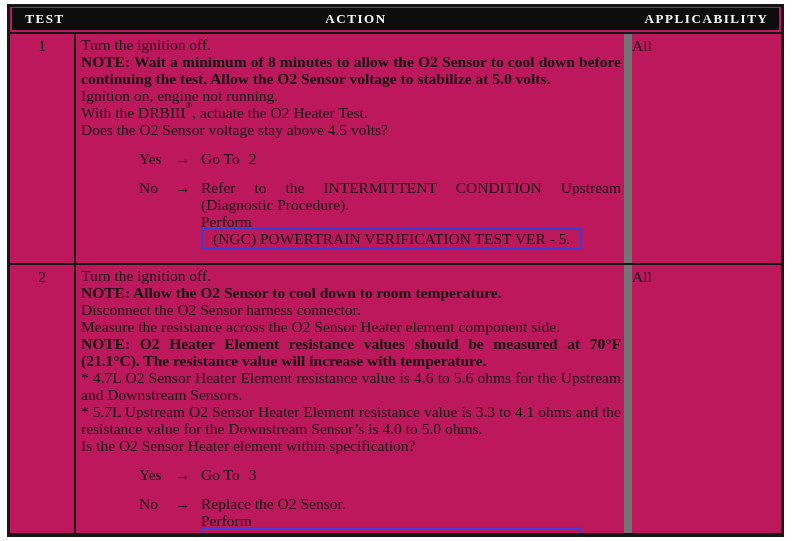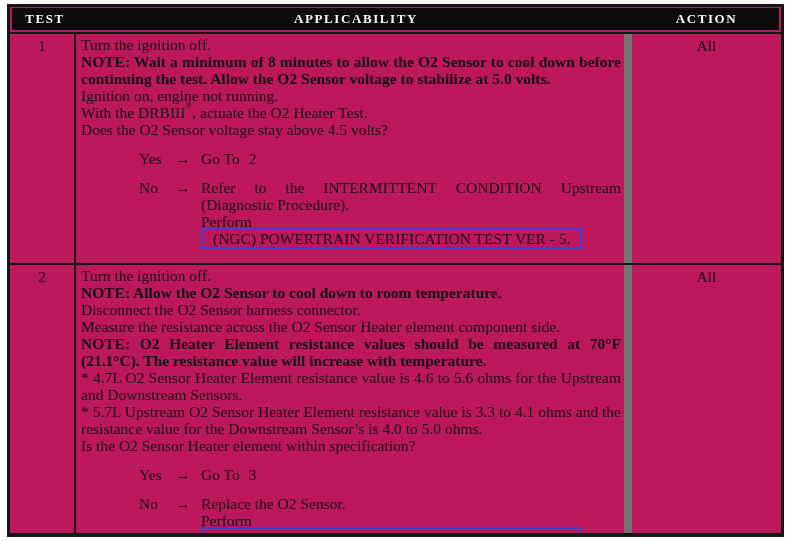--- a/index.html
+++ b/index.html
@@ -25,21 +25,21 @@
   .trow { display:grid; grid-template-columns:66px 556px 1fr; overflow:hidden; }
   .trow.first { border-bottom:2px solid #161616; }
   .cell-test {
     border-right:2px solid #161616; text-align:center; padding-top:3px;
     font-size:15.5px;
   }
   .cell-action {
     border-right:8px solid #737373; padding:2px 3px 0 5px;
     font-size:15.5px; line-height:17px;
   }
-  .cell-appl { text-align:center; padding-top:3px; font-size:15.5px; }
+  .cell-appl { padding-top:3px; font-size:15.5px; }
   p.line { margin:0; text-align:justify; }
   p.bold { font-weight:bold; }
   sup.reg { font-size:9px; position:relative; top:-4px; line-height:0; }
   .decisions { margin-top:12px; }
   .decision { display:flex; margin-left:58px; margin-bottom:12px; }
   .dec-ans { width:36px; flex:none; }
   .dec-arrow { width:26px; flex:none; }
   .dec-res { flex:1; }
   .dec-res p { margin:0; text-align:justify; }
   .goto-target { margin-left:9px; }
@@ -49,22 +49,22 @@
   }
 </style>
 </head>
 <body>
 
 <div class="page">
   <div class="doc">
 
     <div class="thead">
       <div class="th">TEST</div>
+      <div class="th">ACTION</div>
       <div class="th">APPLICABILITY</div>
-      <div class="th">ACTION</div>
     </div>
 
     <div class="tbody">
 
       <div class="trow first">
         <div class="cell-test">1</div>
         <div class="cell-action">
           <p class="line">Turn the ignition off.</p>
           <p class="line bold">NOTE: Wait a minimum of 8 minutes to allow the O2 Sensor to cool down before continuing the test. Allow the O2 Sensor voltage to stabilize at 5.0 volts.</p>
           <p class="line">Ignition on, engine not running.</p>

